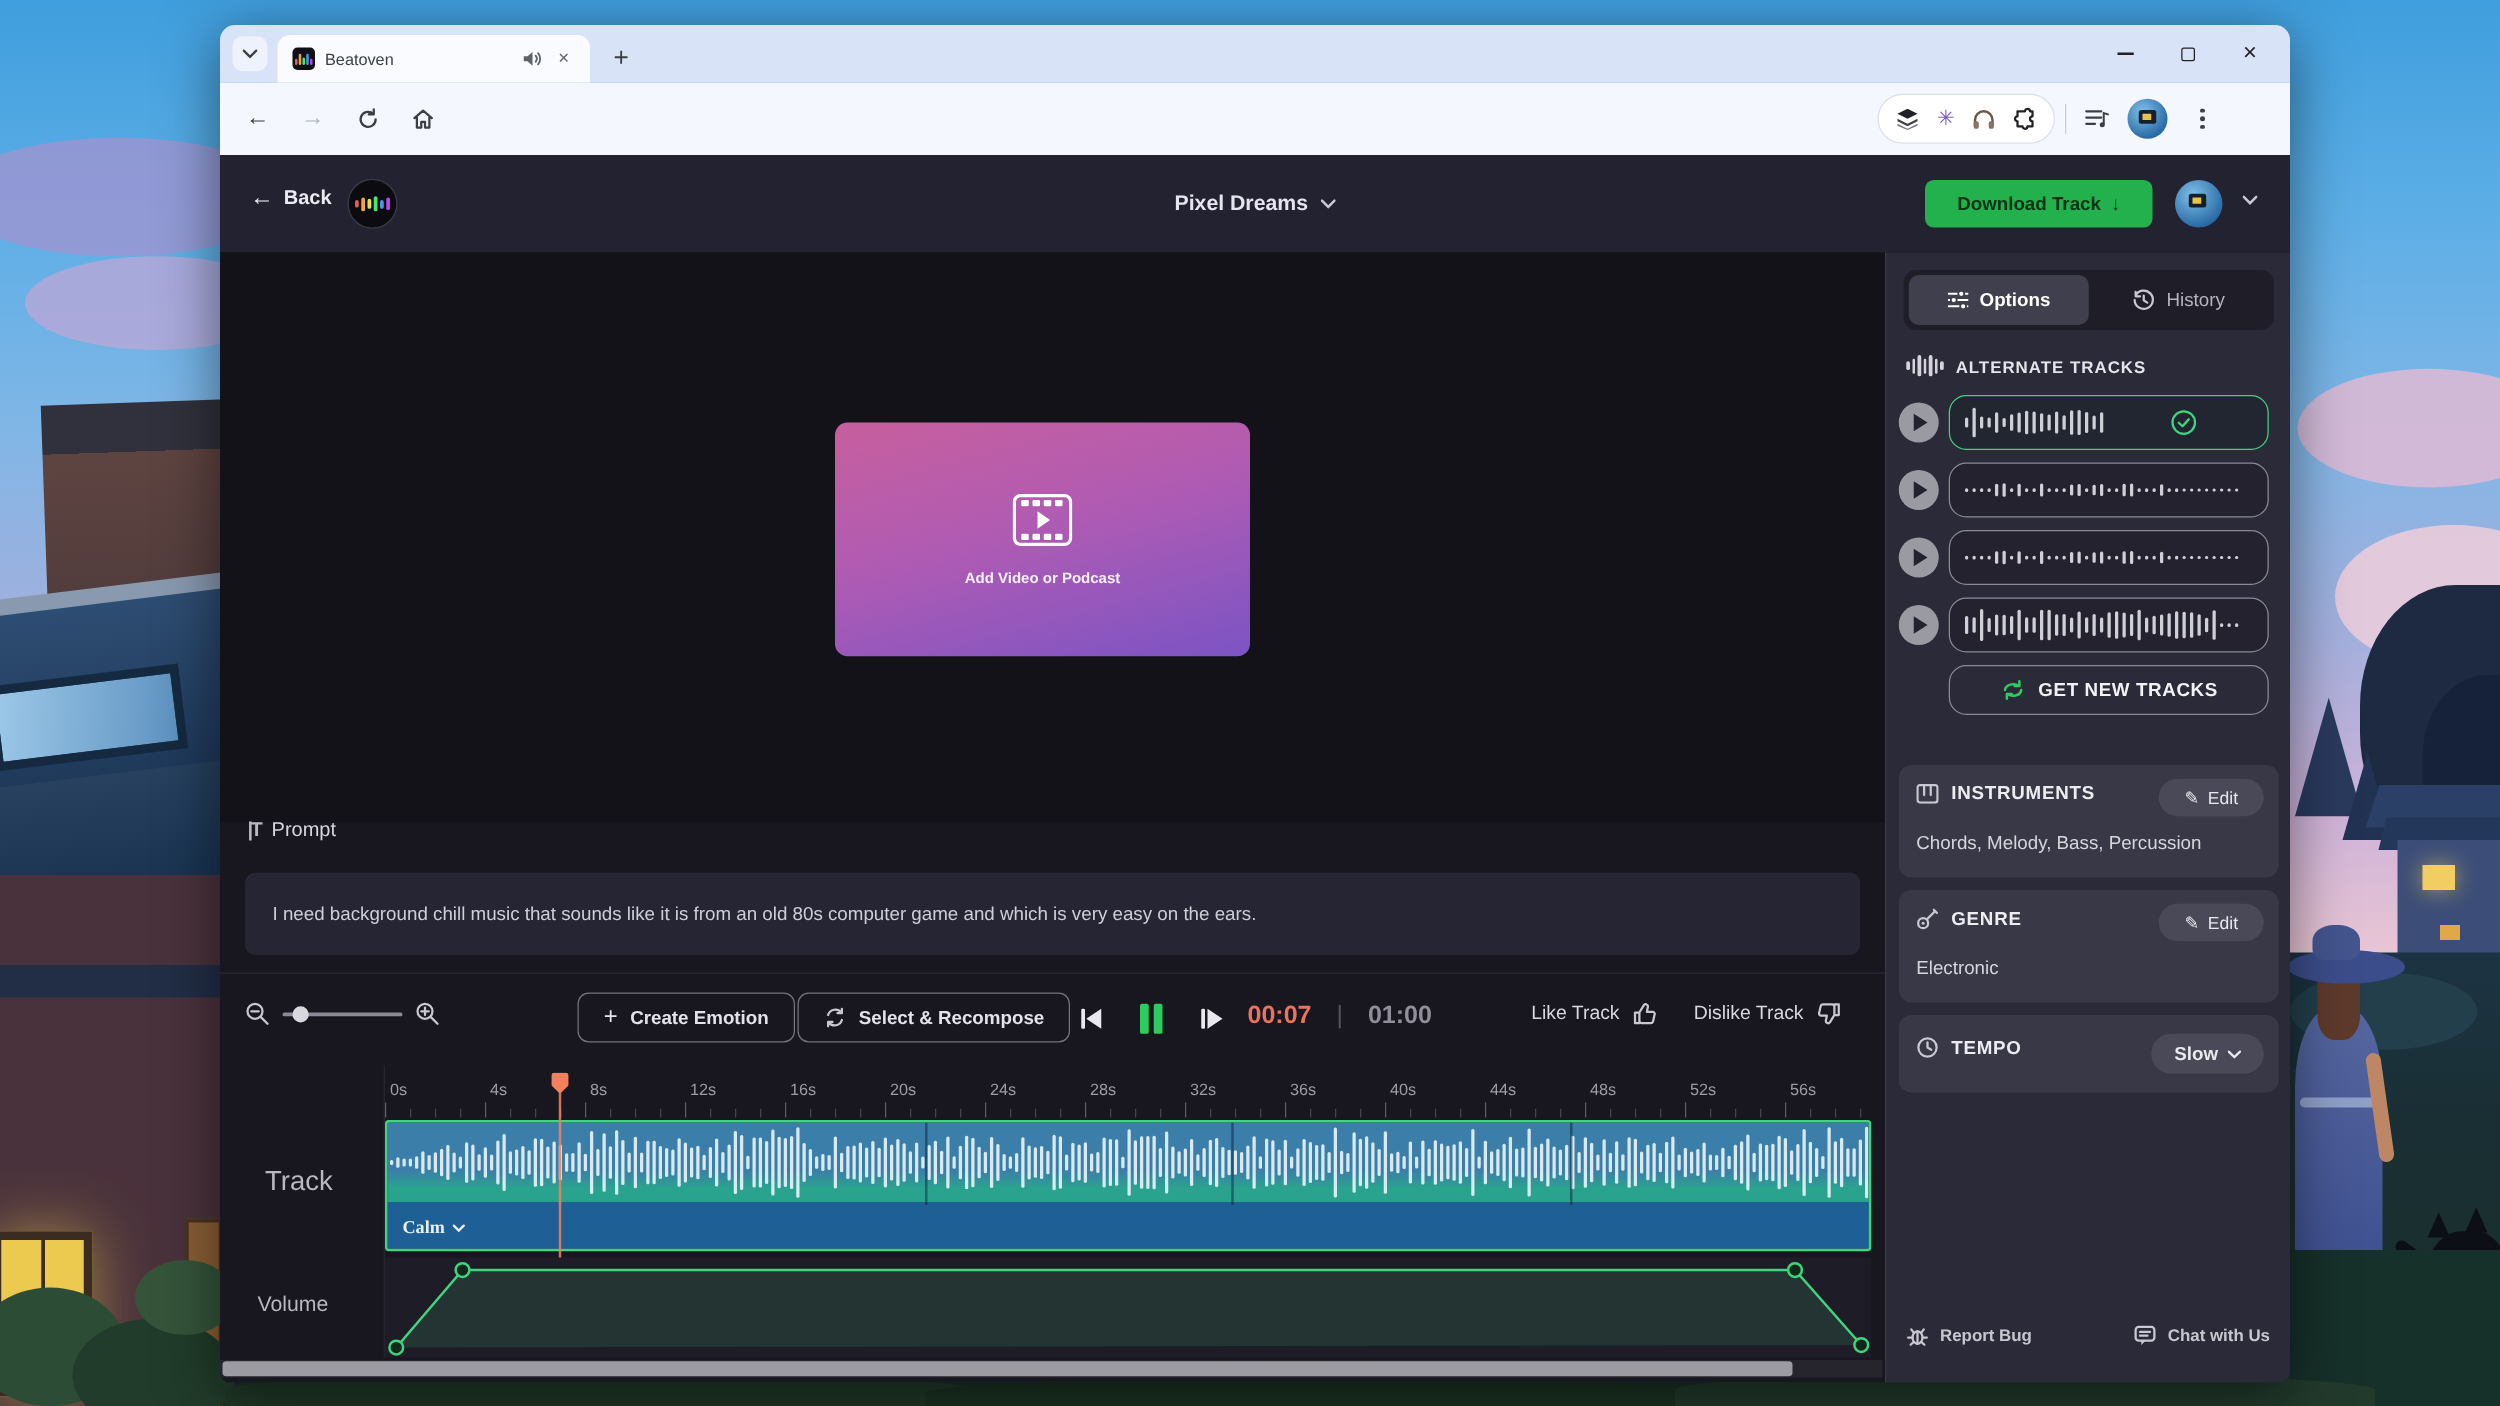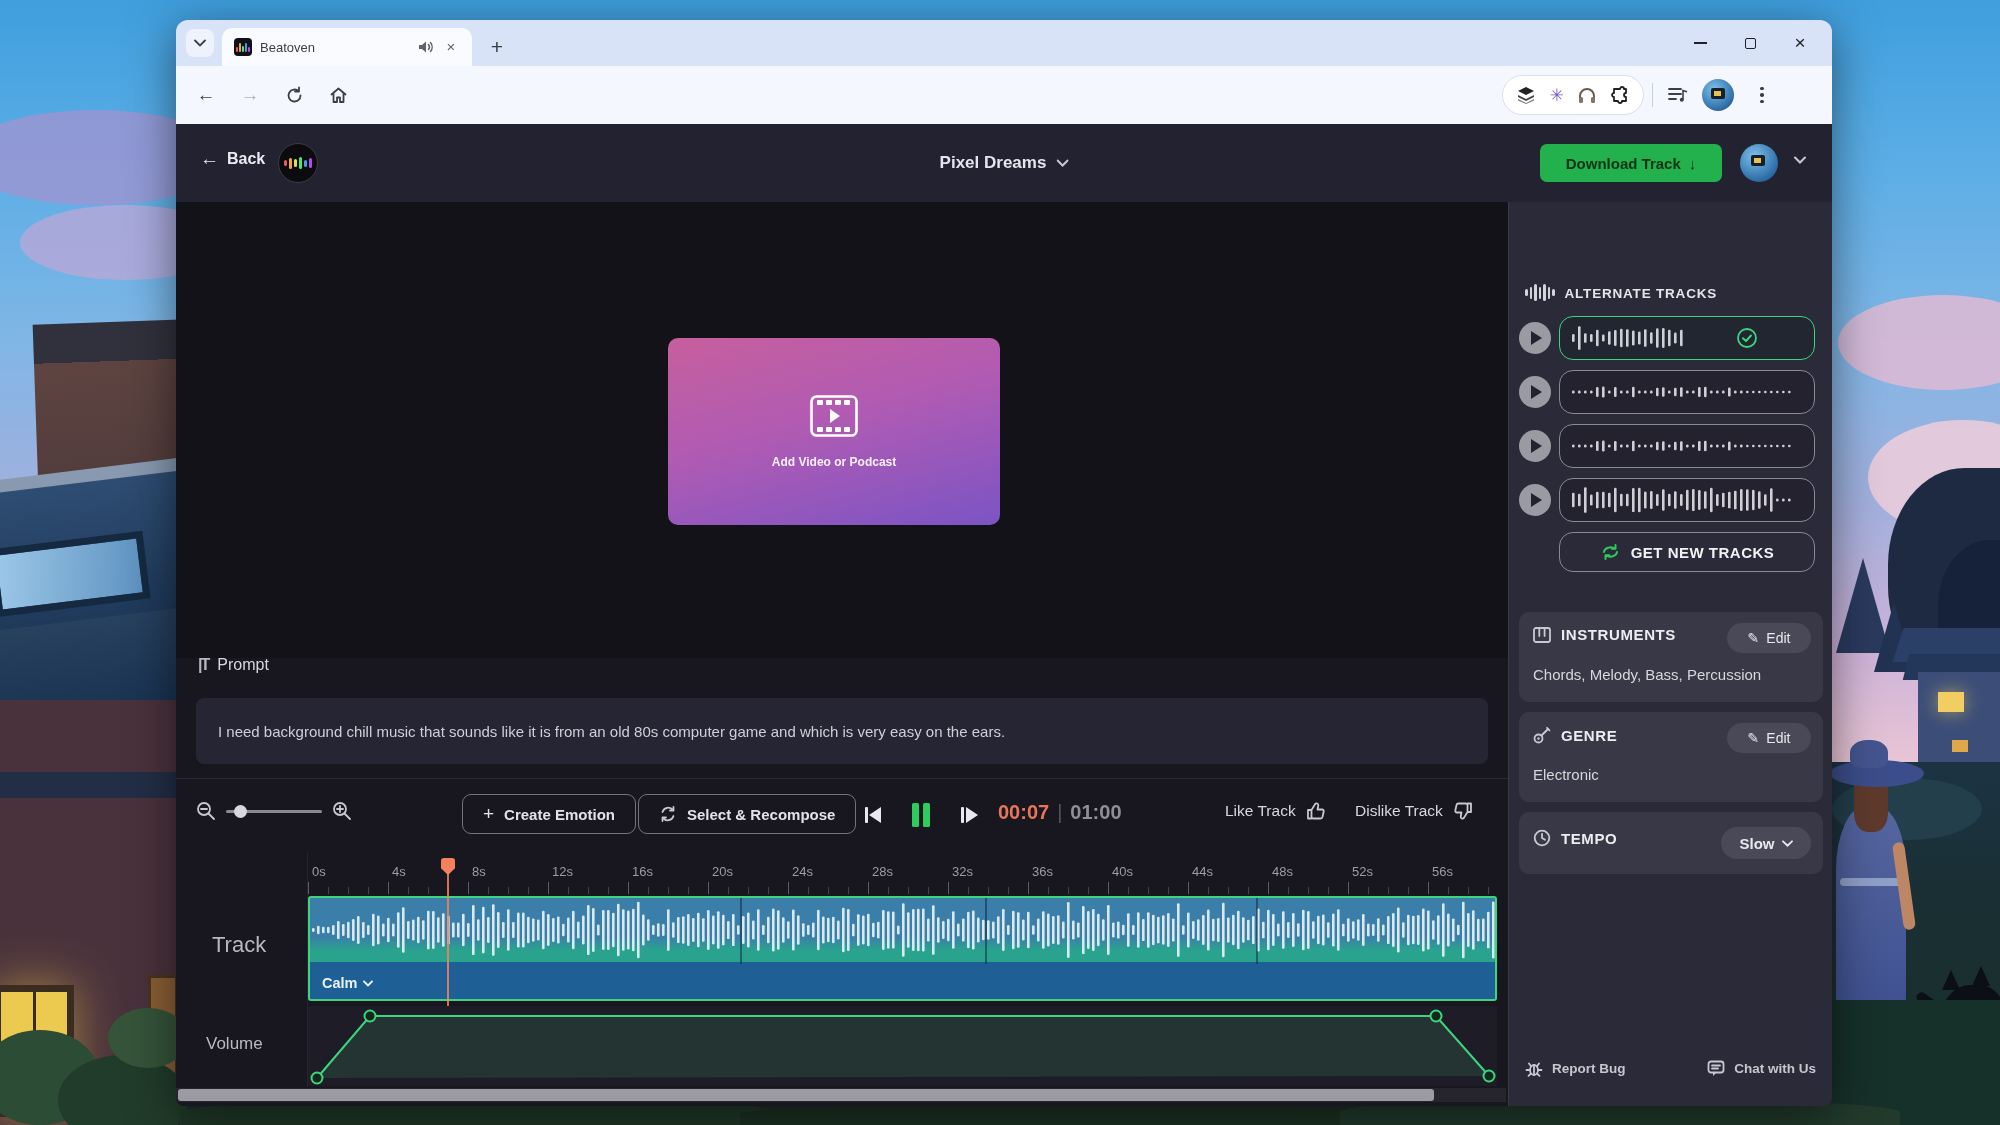--- a/index.html
+++ b/index.html
@@ -117,42 +117,42 @@
 
   .controls-row { position:absolute; left:0; top:576px; width:100%; height:70px; border-top:1px solid #2a2935; }
   .zoomer { position:absolute; left:20px; top:22px; display:flex; align-items:center; gap:10px; }
   .zoom-track { position:relative; width:96px; height:3px; background:#8a8995; border-radius:2px; }
   .zoom-knob { position:absolute; left:8px; top:-5px; width:13px; height:13px; background:#d8d7de; border-radius:50%; }
   .outline-btn { position:absolute; top:15px; height:40px; border:1.5px solid #73727e; border-radius:9px; display:flex; align-items:center; gap:10px; padding:0 20px; font-size:15px; font-weight:700; color:#e3e2ea; background:transparent; }
   .btn-emotion { left:286px; }
   .btn-recompose { left:462px;align-items:center; }
   .pb { position:absolute; top:21px; width:30px; height:30px; display:flex; align-items:center; justify-content:center; }
   .pb-prev { left:682px; } .pb-pause { left:730px; } .pb-next { left:778px; }
-  .time-display { position:absolute; left:822px; top:22px; font-size:20px; font-weight:600; display:flex; gap:8px; }
+  .time-display { position:absolute; left:822px; top:22px; font-size:20px; font-weight:600; display:flex; gap:20px; }
   .time-cur { color:var(--time_orange,#e9745b); }
   .time-sep { color:#55545f; font-weight:400; }
   .time-tot { color:#8f8e9a; }
   .rate-btn { position:absolute; top:22px; display:flex; align-items:center; gap:10px; font-size:15.5px; color:#d8d7e0; }
   .like-btn { left:1049px; } .dislike-btn { left:1179px; }
 
   
   .timeline-ruler { position:absolute; left:132px; top:654px; width:1196px; height:38px; }
   .tick { position:absolute; bottom:0; width:1px; height:7px; background:#45444f; }
   .tick.major { height:12px; background:#5c5b68; }
   .tick-label { position:absolute; bottom:15px; font-size:13px; color:#9c9ba6; }
   .playhead-flag { position:absolute; top:656px; width:14px; height:17px; background:var(--playhead_orange,#f4815e); border-radius:3px 3px 0 0; clip-path:polygon(0 0,100% 0,100% 60%,50% 100%,0 60%); z-index:5; }
   .playhead-line { position:absolute; top:670px; width:2px; height:134px; background:rgba(244,129,94,.85); z-index:5; }
   .lane-sep { position:absolute; left:131px; top:650px; width:1px; height:234px; background:#26252f; }
   .track-label { position:absolute; left:36px; top:730px; font-size:22px; color:#b9b8c2; }
   .track-clip { position:absolute; left:132px; top:694px; width:1189px; height:105px; border:2px solid var(--selection_green,#3fd47e); border-radius:3px; overflow:hidden;
     background:linear-gradient(180deg,var(--clip_blue,#3b7ea9) 0%,var(--clip_blue,#3b7ea9) 38%,var(--clip_teal,#2aa38e) 52%,var(--clip_teal,#2aa38e) 63%,var(--clip_band_blue,#1e6096) 63%,var(--clip_band_blue,#1e6096) 100%); }
   .track-waveform { position:absolute; left:0; top:0; }
   .track-waveform rect { fill:#e3f2f7; opacity:.93; }
   .clip-divider { position:absolute; top:0; width:2px; height:66px; background:rgba(10,38,62,.5); }
-  .calm-chip { position:absolute; left:12px; bottom:8px; display:flex; align-items:center; gap:6px; font-size:14.5px; font-weight:600; color:#e9f1f6; }
+  .calm-chip { position:absolute; left:12px; bottom:8px; display:flex; align-items:center; gap:6px; font-size:14.5px; font-weight:600; color:#e9f1f6;font-family:Liberation Serif, serif; }
   .volume-label { position:absolute; left:30px; top:832px; font-size:17px; color:#b9b8c2; }
   .volume-lane { position:absolute; left:132px; top:804px; width:1189px; height:80px; background:#1e1d27; }
   .volume-envelope { position:absolute; left:132px; top:804px; }
   .vol-fill { fill:rgba(74,222,128,.12); }
   .vol-line { fill:none; stroke:var(--selection_green,#3fd47e); stroke-width:2; }
   .vol-handle { fill:#12281c; stroke:var(--selection_green,#3fd47e); stroke-width:2; }
   .hscrollbar { position:absolute; left:0px; top:886px; width:1330px; height:14px; background:#26252e; }
   .hscroll-thumb { position:absolute; left:2px; top:1px; width:1256px; height:12px; background:#9b9ba1; border-radius:3px; }
 
   
@@ -813,20 +813,43 @@
             <circle cx="1128" cy="10" r="5.5" class="vol-handle"></circle>
             <circle cx="1181" cy="70" r="5.5" class="vol-handle"></circle>
           </svg>
 
         <div class="hscrollbar">
           <div class="hscroll-thumb"></div>
         </div>
       </div>
 
       <div class="sidebar">
+        <div class="sb-tabs">
+          <div class="sb-tab active">
+            <svg width="17" height="16" viewBox="0 0 17 16">
+                <g stroke="#fff" stroke-width="1.7" stroke-linecap="round">
+                  <line x1="1" y1="3" x2="16" y2="3"></line>
+                  <line x1="1" y1="8" x2="16" y2="8"></line>
+                  <line x1="1" y1="13" x2="16" y2="13"></line>
+                </g>
+                <g fill="#fff" stroke="#403f4d" stroke-width="1.4">
+                  <circle cx="11" cy="3" r="2.4"></circle>
+                  <circle cx="5" cy="8" r="2.4"></circle>
+                  <circle cx="12.5" cy="13" r="2.4"></circle>
+                </g>
+              </svg>
+            <span>Options</span>
+          </div>
+          <div class="sb-tab">
+            <svg width="18" height="18" viewBox="0 0 18 18">
+                <path class="ic-light" d="M2.5 5.5 A7.3 7.3 0 1 1 1.7 9 M2.5 2.5 v3.5 h3.5 M9 5.5 v3.8 l2.8 1.8"></path>
+              </svg>
+            <span>History</span>
+          </div>
+        </div>
 
         <div class="alt-header">
           <span class="wave-ico">
             <i style="height:7px"></i>
               <i style="height:12px"></i>
               <i style="height:17px"></i>
               <i style="height:12px"></i>
               <i style="height:17px"></i>
               <i style="height:12px"></i>
               <i style="height:7px"></i>

